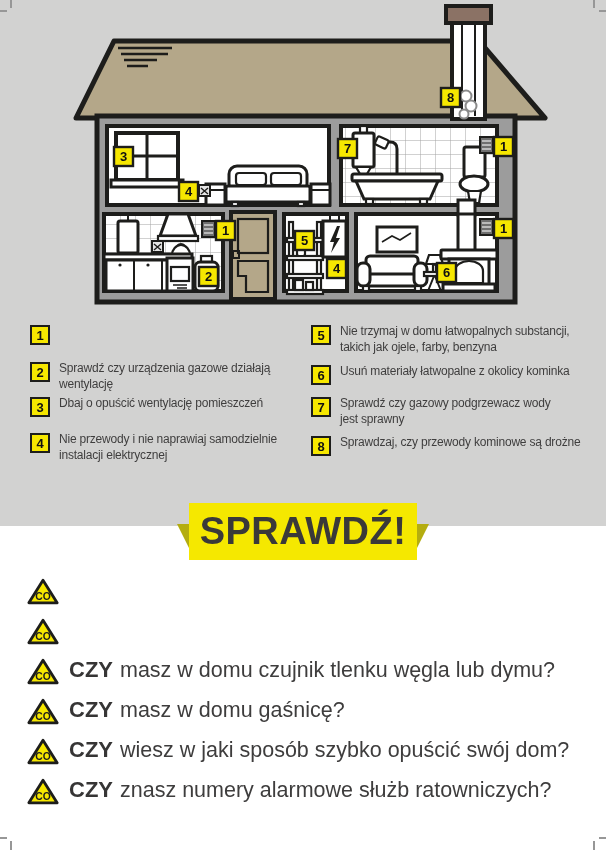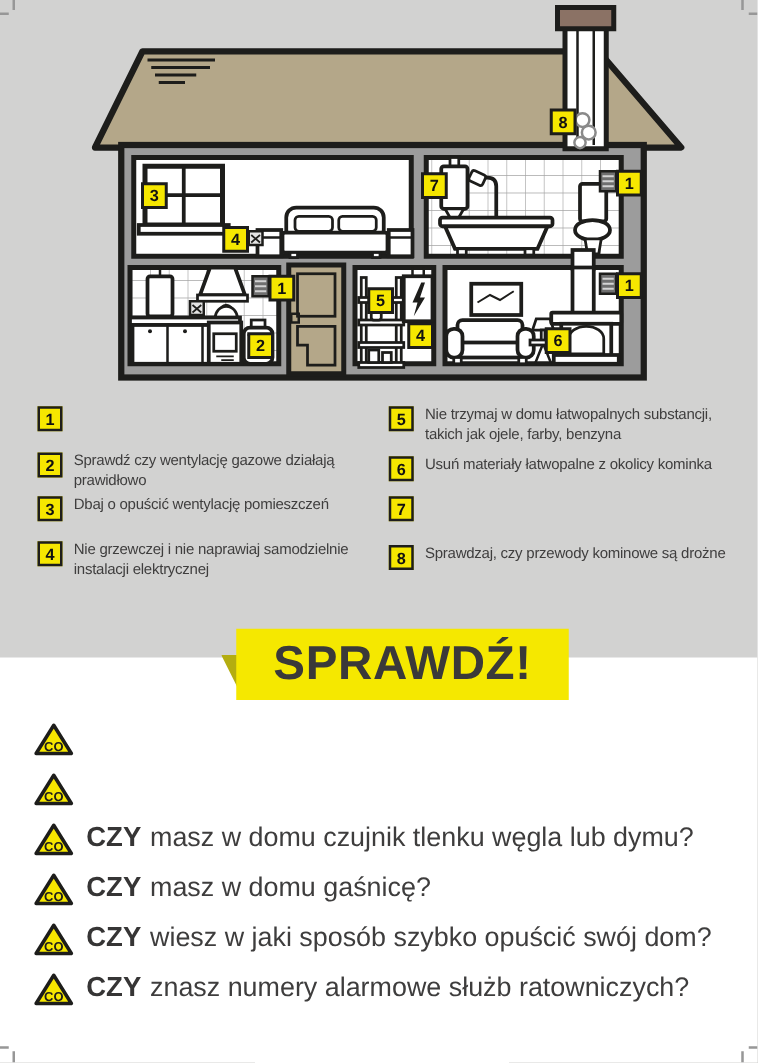--- a/index.html
+++ b/index.html
@@ -27,21 +27,21 @@
     flex:0 0 auto;width:20px;height:20px;background:#f6e700;border:2px solid #1d1d1b;
     box-sizing:border-box;display:flex;align-items:center;justify-content:center;
     font-size:13px;font-weight:bold;color:#111;margin-right:9px;margin-top:1px;
   }
   .cl-text{font-size:12px;line-height:15.5px;color:#3f3e3e;letter-spacing:-0.2px;}
   
   .banner-fold{position:absolute;width:15px;height:30px;background:#b4ad10;}
   .banner-fold.left{left:177px;top:524px;clip-path:polygon(0 0,100% 0,100% 100%);}
   .banner-fold.right{left:414px;top:524px;clip-path:polygon(0 0,100% 0,0 100%);}
   .banner{
-    position:absolute;left:189px;top:503px;width:266px;height:57px;background:#f5e800;
+    position:absolute;left:189px;top:503px;width:228px;height:57px;background:#f5e800;
     display:flex;align-items:center;justify-content:center;z-index:2;
   }
   .banner-label{font-size:38px;font-weight:bold;color:#3a3939;letter-spacing:0.5px;}
   
   .q-row{position:absolute;left:27px;display:flex;align-items:flex-start;}
   .q-icon{flex:0 0 auto;margin-right:10px;}
   .tri{fill:#f6e700;stroke:#1d1d1b;stroke-width:3;stroke-linejoin:round;}
   .tri-text{font:bold 11px "Liberation Sans", sans-serif;fill:#1d1d1b;text-anchor:middle;}
   .q-text{font-size:21.5px;color:#3e3d3d;white-space:nowrap;}
   .q-text b{font-size:22px;margin-right:7px;color:#363535;}
@@ -271,41 +271,42 @@
       <rect width="19" height="19"></rect>
         <text x="9.5" y="14">8</text>
       </g>
   </svg>
 
   <div class="cl-row" style="left:30px;top:324px;width:265px;">
     <span class="cl-badge">1</span>
   </div>
   <div class="cl-row" style="left:30px;top:361px;width:245px;">
     <span class="cl-badge">2</span>
-    <span class="cl-text">Sprawdź czy wentylację gazowe działają prawidłowo</span>
+    <span class="cl-text">Sprawdź czy urządzenia gazowe działają wentylację</span>
   </div>
   <div class="cl-row" style="left:30px;top:396px;width:265px;">
     <span class="cl-badge">3</span>
     <span class="cl-text">Dbaj o opuścić wentylację pomieszczeń</span>
   </div>
   <div class="cl-row" style="left:30px;top:432px;width:255px;">
     <span class="cl-badge">4</span>
-    <span class="cl-text">Nie grzewczej i nie naprawiaj samodzielnie instalacji elektrycznej</span>
+    <span class="cl-text">Nie przewody i nie naprawiaj samodzielnie instalacji elektrycznej</span>
   </div>
 
   <div class="cl-row" style="left:311px;top:324px;width:272px;">
     <span class="cl-badge">5</span>
     <span class="cl-text">Nie trzymaj w domu łatwopalnych substancji, takich jak ojele, farby, benzyna</span>
   </div>
   <div class="cl-row" style="left:311px;top:364px;width:280px;">
     <span class="cl-badge">6</span>
     <span class="cl-text">Usuń materiały łatwopalne z okolicy kominka</span>
   </div>
   <div class="cl-row" style="left:311px;top:396px;width:255px;">
     <span class="cl-badge">7</span>
+    <span class="cl-text">Sprawdź czy gazowy podgrzewacz wody jest sprawny</span>
   </div>
   <div class="cl-row" style="left:311px;top:435px;width:280px;">
     <span class="cl-badge">8</span>
     <span class="cl-text">Sprawdzaj, czy przewody kominowe są drożne</span>
   </div>
 </div>
 
 <div class="banner-fold left"></div>
 <div class="banner-fold right"></div>
 <div class="banner">

